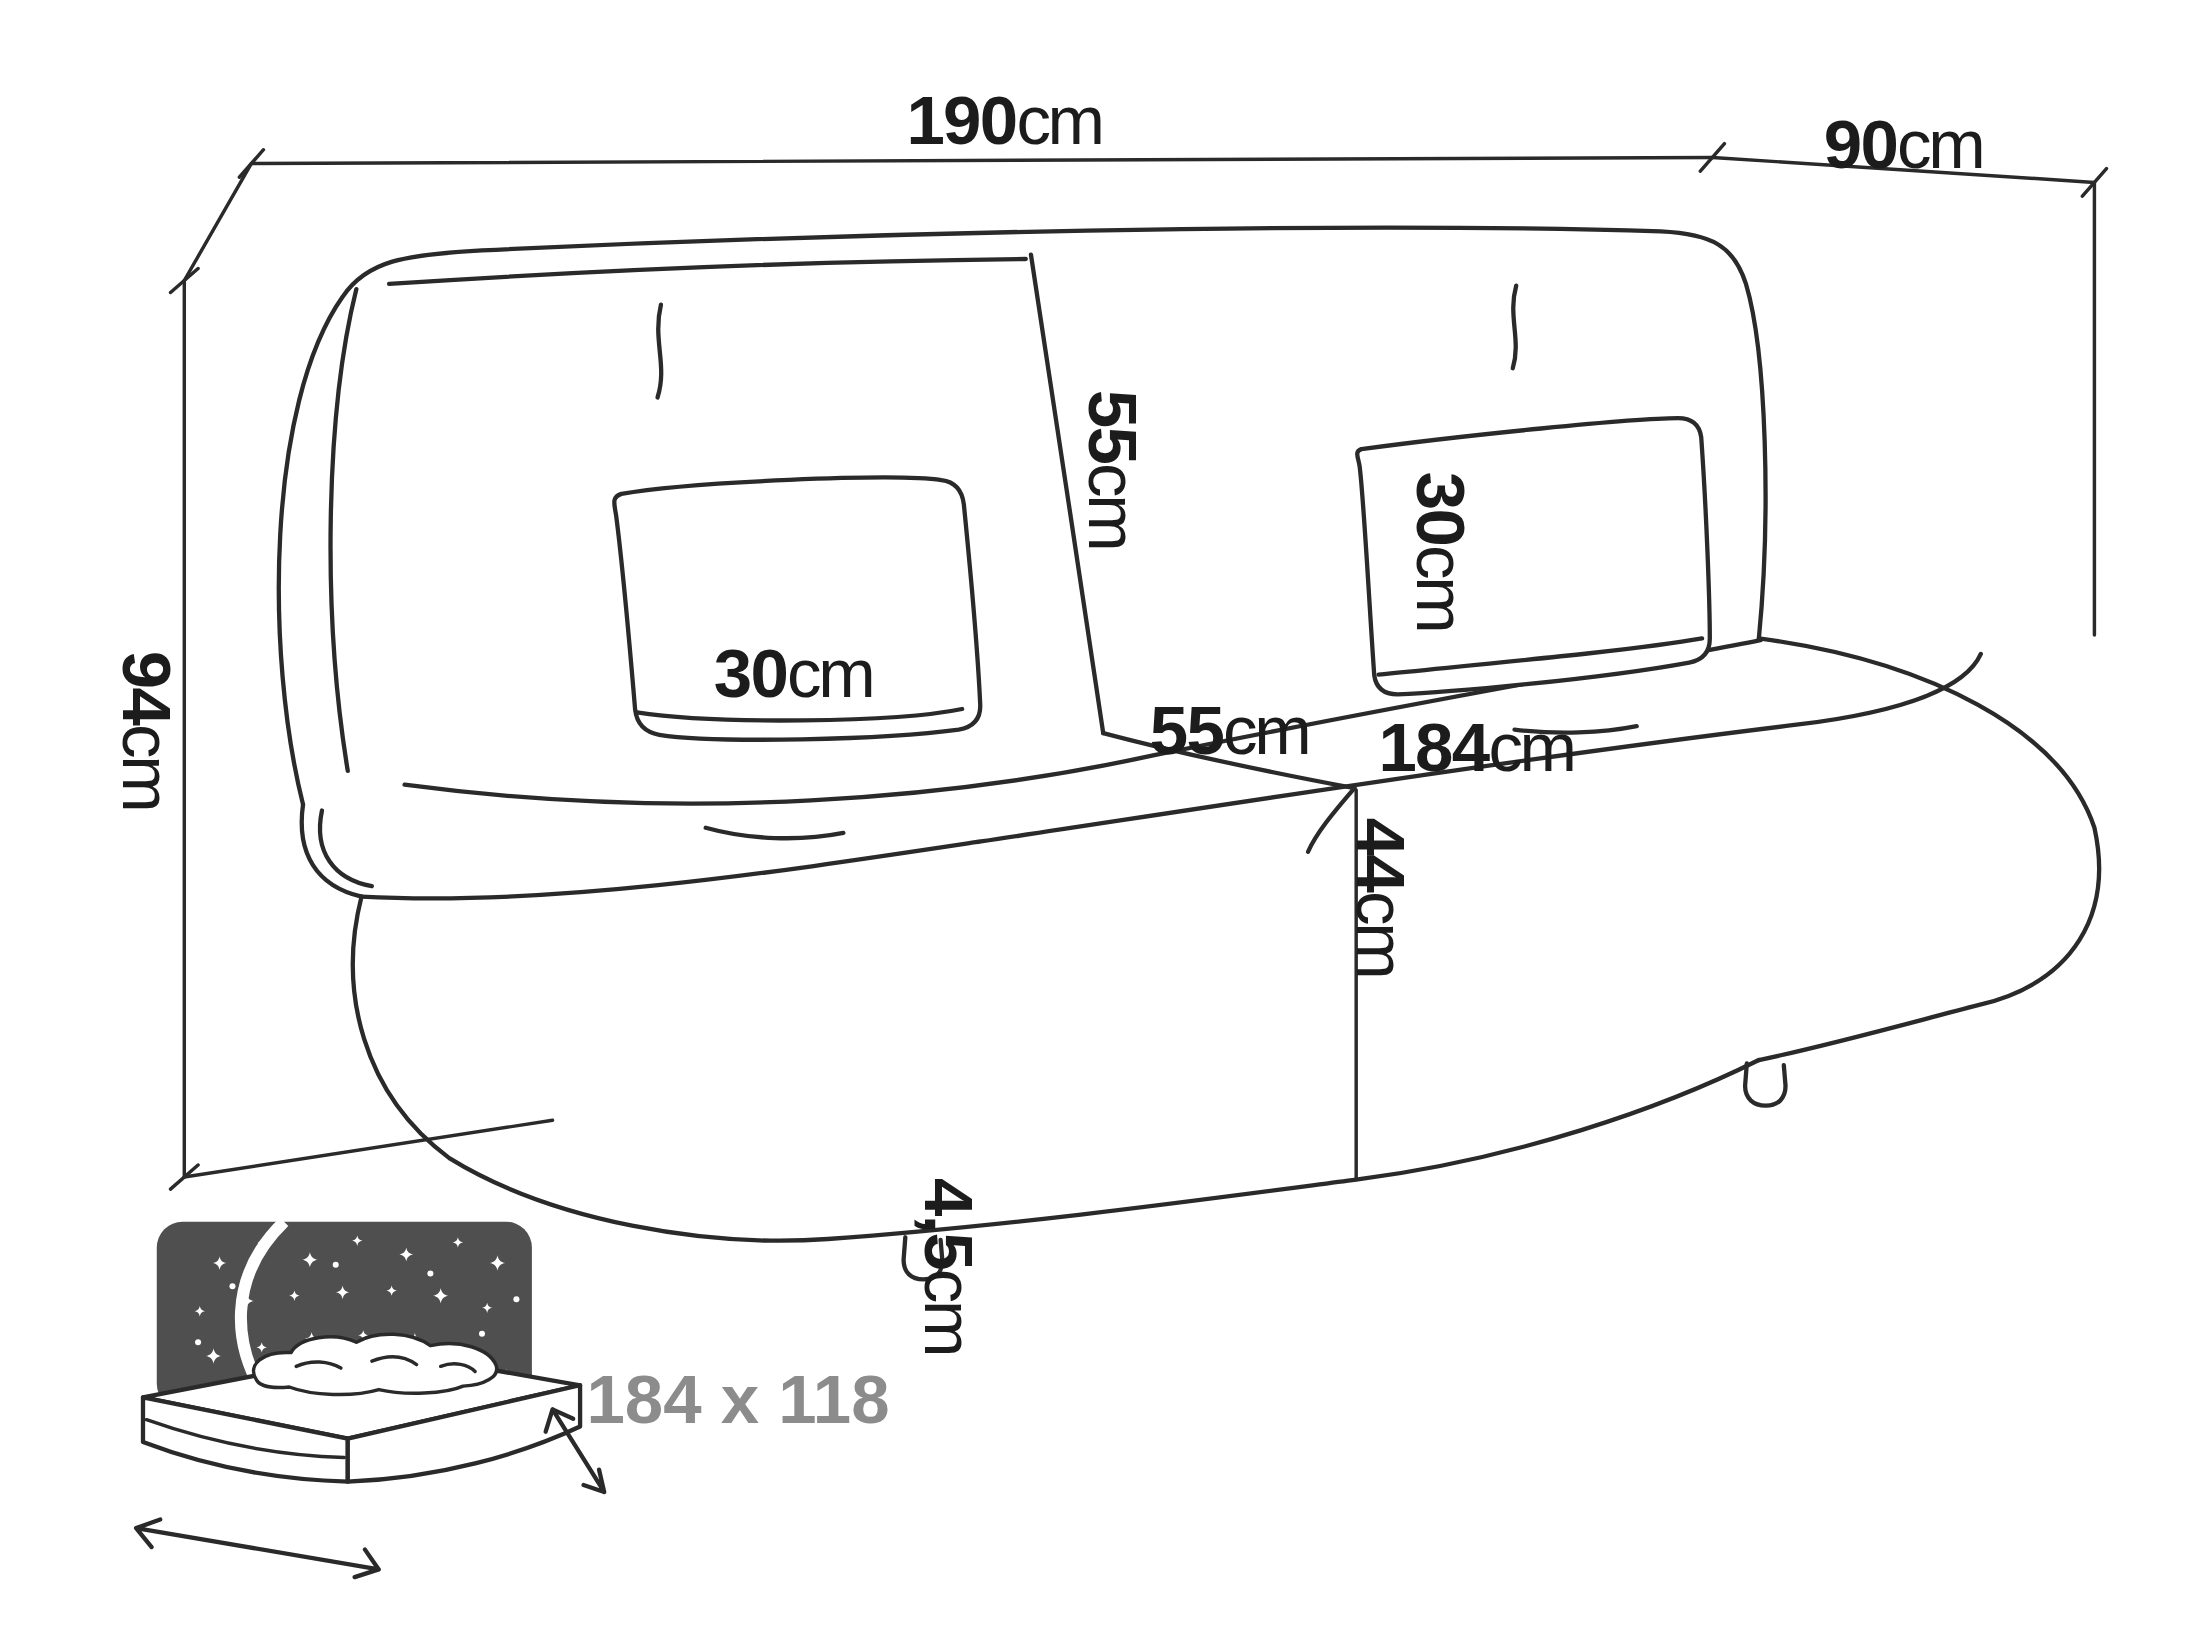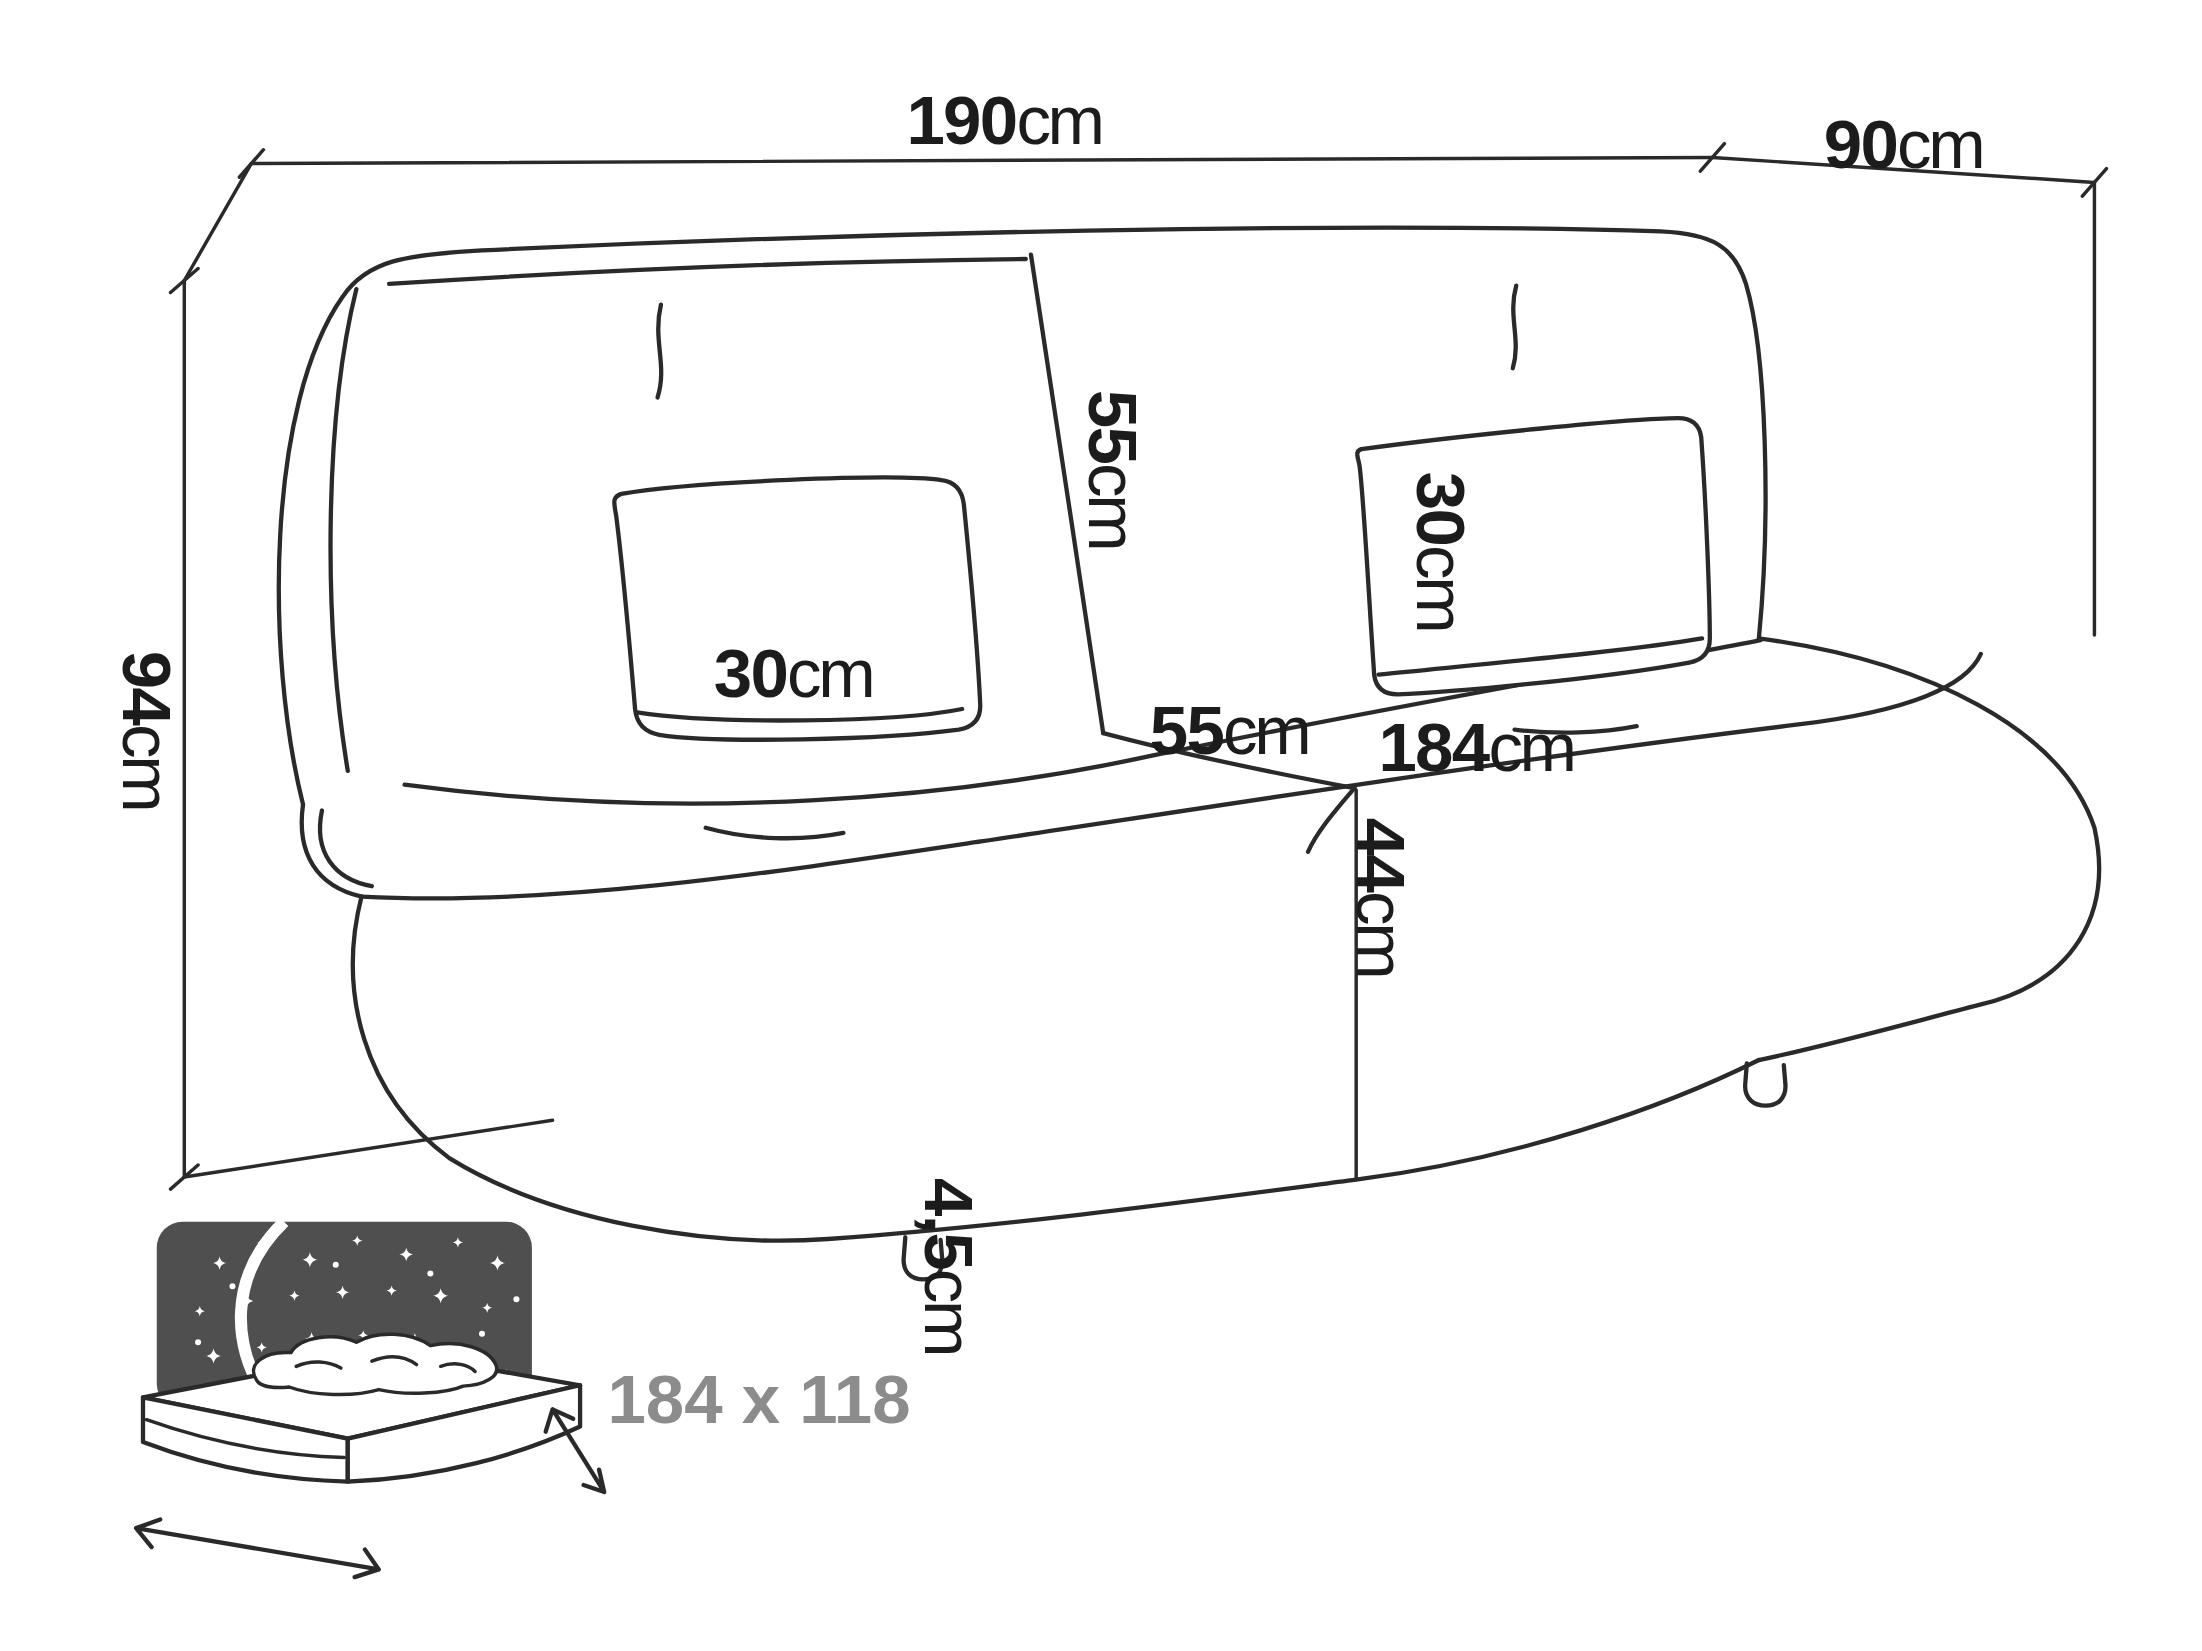--- a/index.html
+++ b/index.html
@@ -165,16 +165,16 @@
   </div>
 
   <div class="dim v90" style="left:1380px;top:897px;">
     <span class="num">44</span><span class="unit">cm</span>
   </div>
 
   <div class="dim v90" style="left:948px;top:1266px;">
     <span class="num">4,5</span><span class="unit">cm</span>
   </div>
 
-  <div class="dim bed-size" style="left:738px;top:1399px;margin-left:21px;">184 x 118</div>
+  <div class="dim bed-size" style="left:738px;top:1399px;">184 x 118</div>
 
 </div>
 
 
 </body></html>

